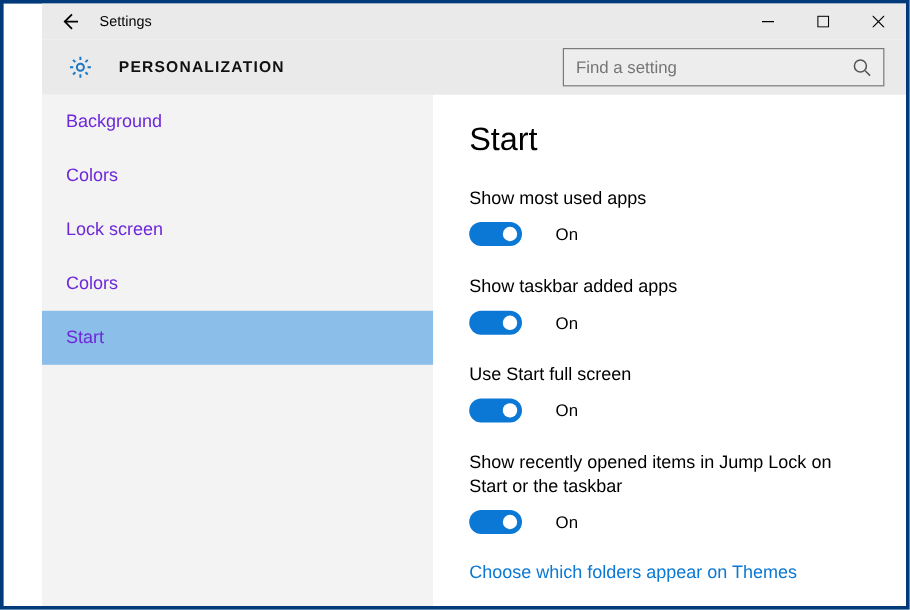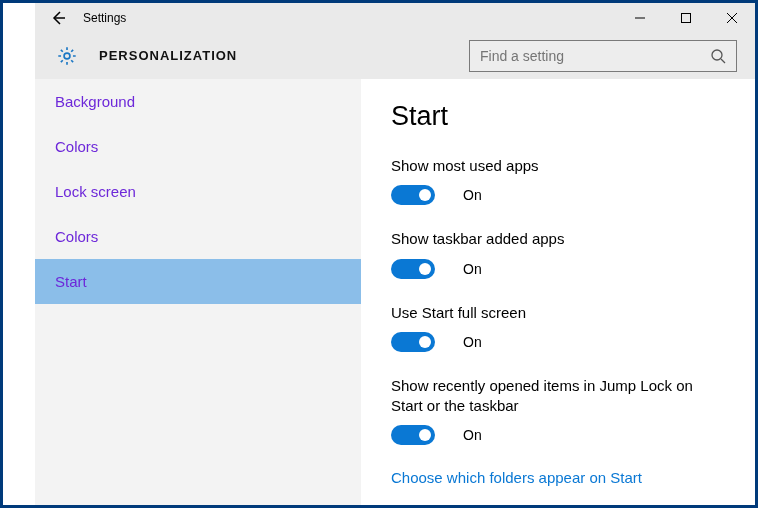--- a/index.html
+++ b/index.html
@@ -159,17 +159,17 @@
       </div>
 
       <div class="setting">
         <div class="setting-label">Show recently opened items in Jump Lock on Start or the taskbar</div>
         <div class="toggle-row">
           <div class="toggle"></div>
           <span class="toggle-state">On</span>
         </div>
       </div>
 
-      <span class="link">Choose which folders appear on Start</span>
+      <span class="link">Choose which folders appear on Themes</span>
     </div>
   </div>
 
 </div>
 
 </body></html>

